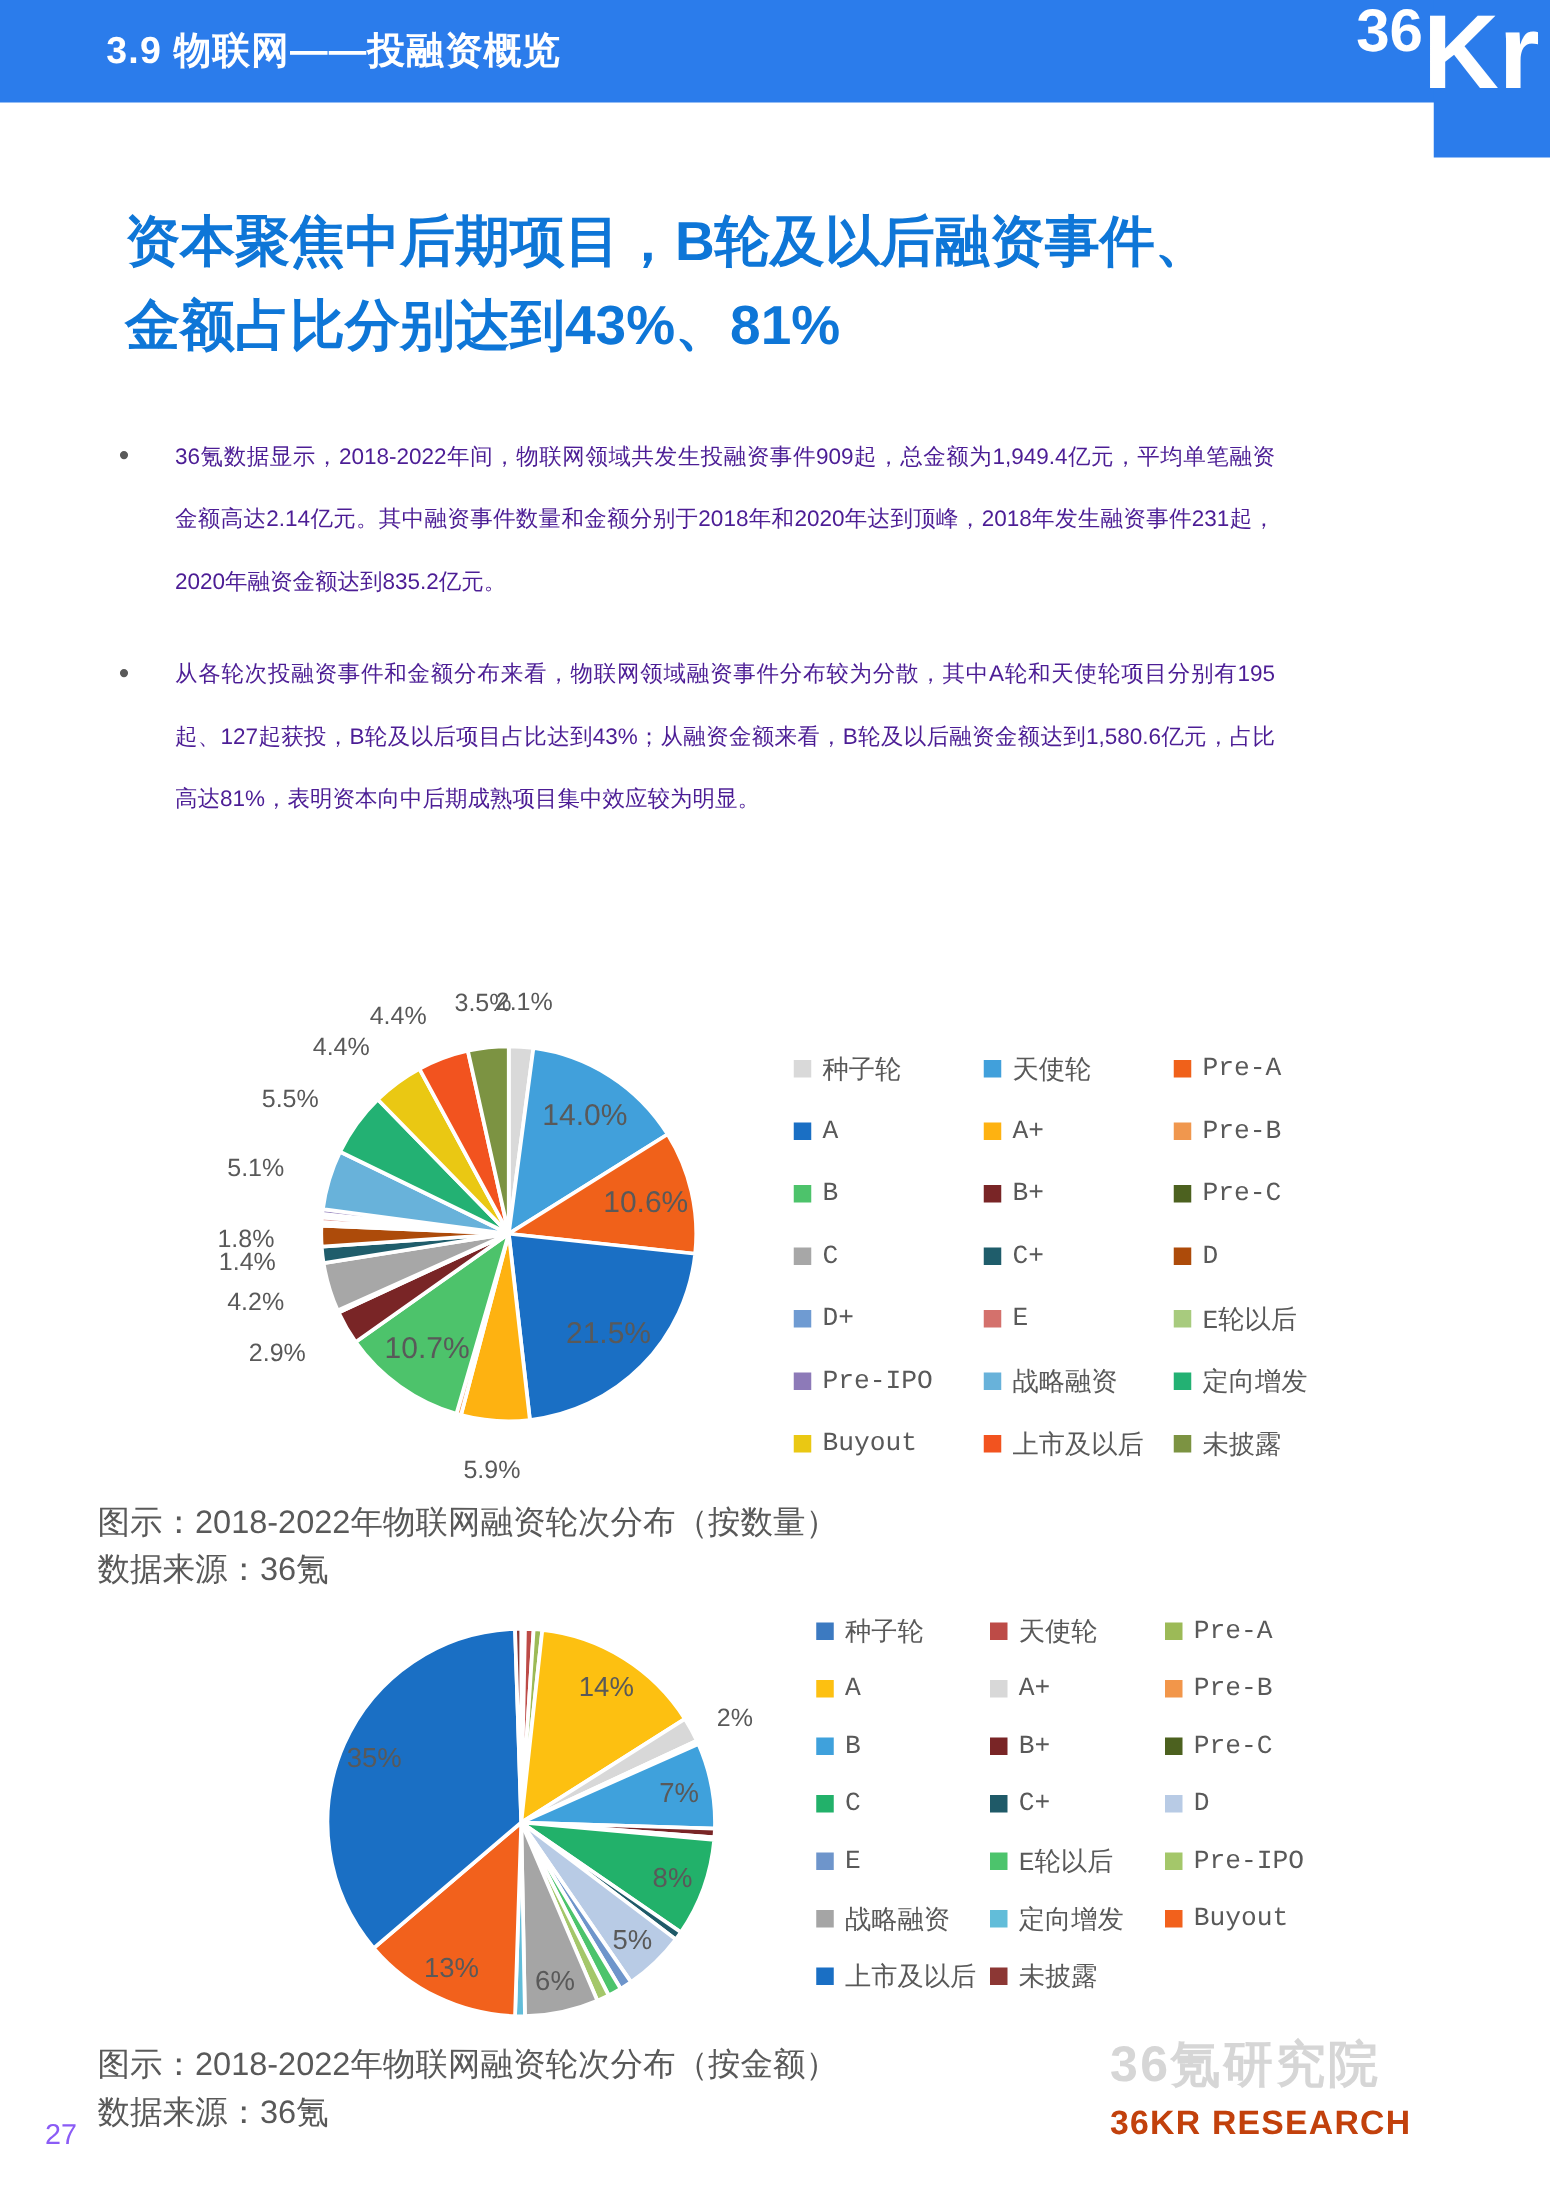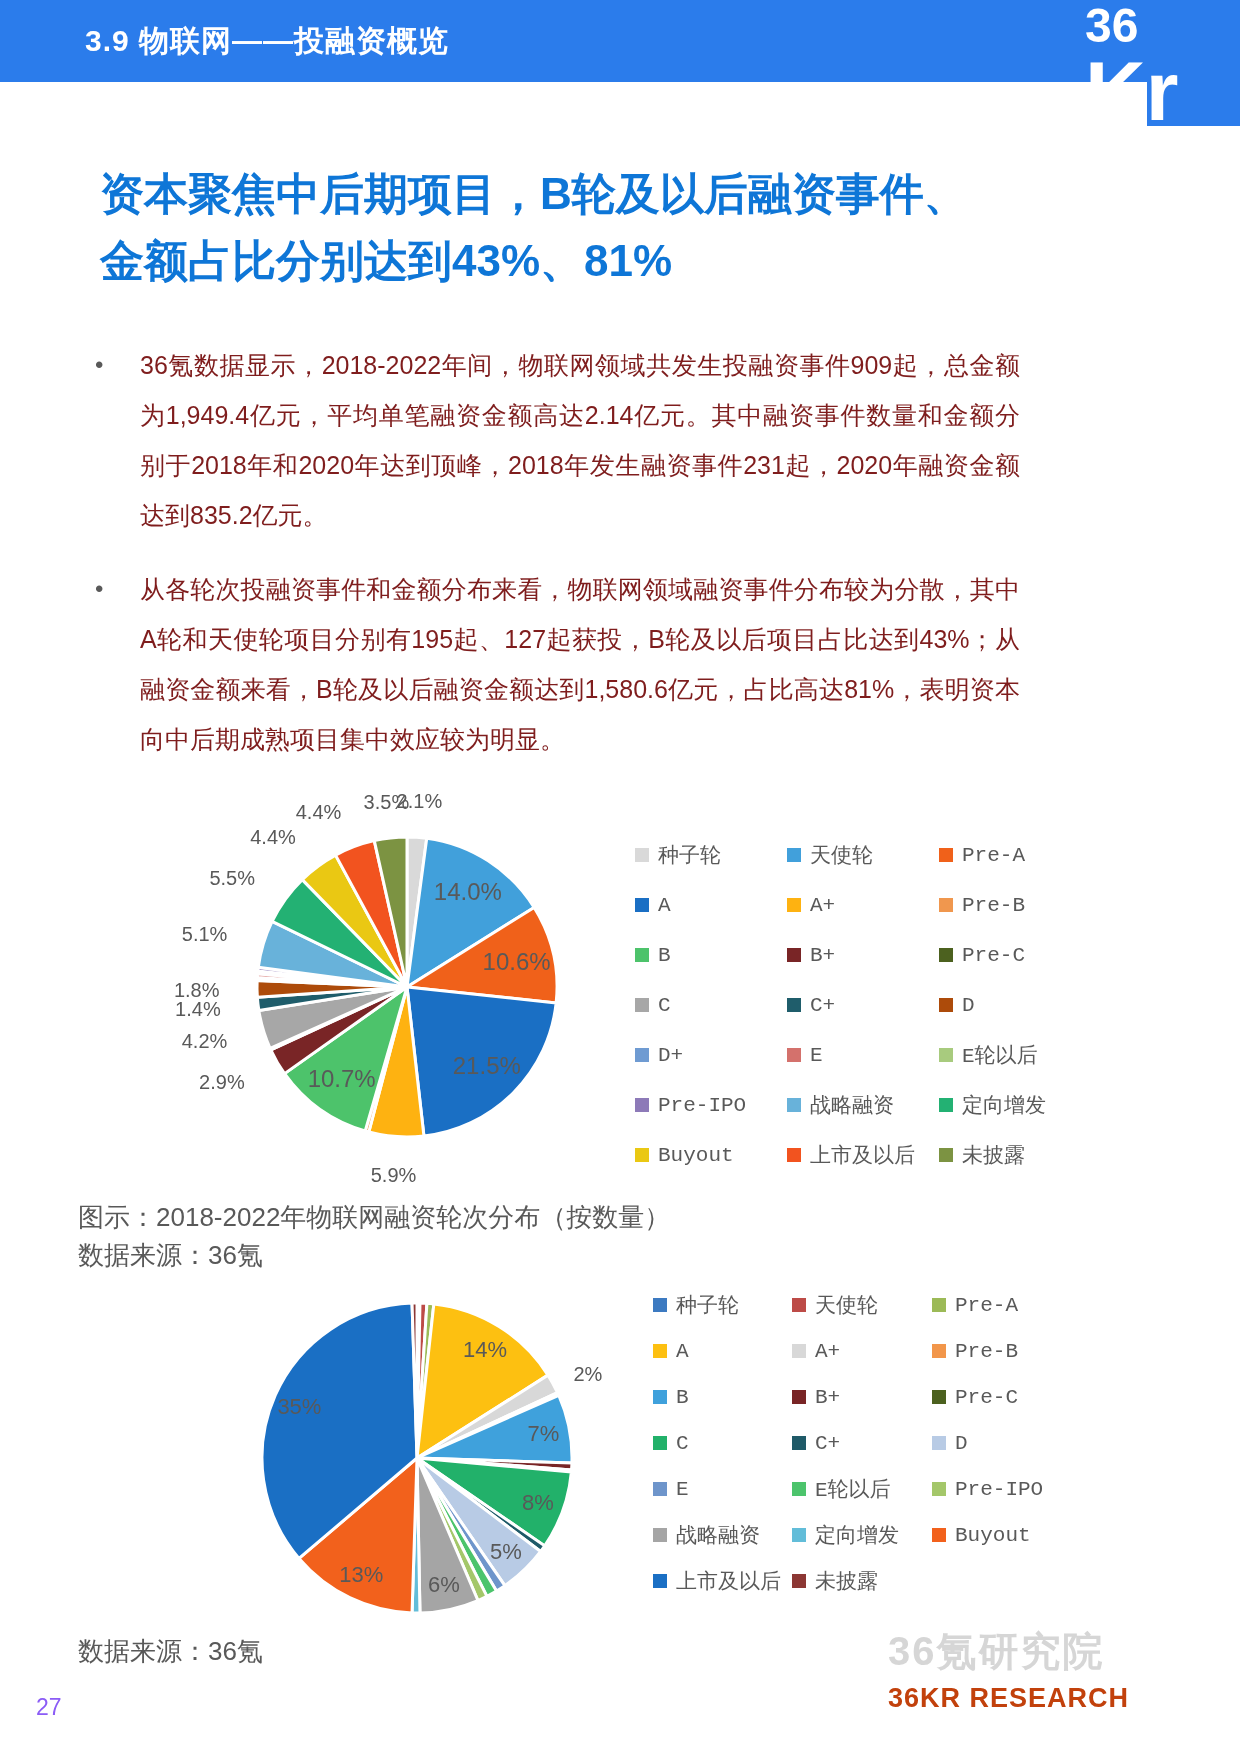--- a/index.html
+++ b/index.html
@@ -3,32 +3,32 @@
 <meta charset="utf-8">
 <style>
   html,body{margin:0;padding:0;background:#ffffff;}
   .page{position:relative;width:1240px;height:1755px;background:#ffffff;overflow:hidden;
         font-family:"Liberation Sans","DejaVu Sans",sans-serif;}
   
   .hdr{position:absolute;left:0;top:0;width:1240px;height:82px;background:#2b7ceb;}
   .hdr-label{position:absolute;left:85px;top:0;height:82px;line-height:82px;color:#ffffff;
              font-size:30px;font-weight:bold;letter-spacing:1px;}
   .logo-patch{position:absolute;left:1147px;top:0;width:93px;height:126px;background:#2b7ceb;}
-  .logo{position:absolute;left:1085px;top:0px;display:flex;align-items:flex-start;color:#fff;font-weight:bold;flex-direction:column;}
+  .logo{position:absolute;left:1085px;top:0px;display:flex;align-items:flex-start;color:#fff;font-weight:bold;}
   .logo-36{font-size:48px;line-height:1;margin-top:2px;}
   .logo-kr{font-size:84px;line-height:0.95;margin-left:0px;margin-top:2px;}
   
   .title{position:absolute;left:100px;top:160px;width:960px;color:#0e76d7;
          font-size:44px;font-weight:bold;line-height:67px;}
   
   .bullets{position:absolute;left:95px;top:340px;width:925px;}
   .bullet{display:flex;margin-top:24px;}
   .bullet:first-child{margin-top:0;}
   .bmark{width:45px;flex:0 0 45px;color:#595959;font-size:24px;line-height:50px;}
-  .btext{flex:1;color:#7f1d1d;font-size:25px;line-height:50px;text-align:justify;}
+  .btext{flex:1;color:#4c1d95;font-size:18px;line-height:50px;text-align:justify;}
   
   .pie-svg{position:absolute;}
   #pie1{left:90px;top:690px;}
   #pie2{left:180px;top:1285px;}
   .plbl-in,.plbl-out{fill:#595959;}
   
   .legend{position:absolute;display:grid;align-items:center;}
   #legend1{left:635px;top:830px;grid-template-columns:152px 152px 1fr;grid-auto-rows:50px;}
   #legend2{left:653px;top:1282px;grid-template-columns:139px 140px 1fr;grid-auto-rows:46px;}
   .li{display:flex;align-items:center;font-family:Liberation Mono, monospace;}
@@ -308,20 +308,21 @@
       <div class="li">
         <span class="sq" style="background: rgb(26, 111, 196);"></span>
         <span class="lt">上市及以后</span>
       </div>
       <div class="li">
         <span class="sq" style="background: rgb(140, 55, 52);"></span>
         <span class="lt">未披露</span>
       </div>
     </div>
   <div class="caption" id="cap2">
+    <div>图示：2018-2022年物联网融资轮次分布（按金额）</div>
     <div>数据来源：36氪</div>
   </div>
 
   <div class="pageno">27</div>
   <div class="wm">
     <div class="wm1">36氪研究院</div>
     <div class="wm2">36KR RESEARCH</div>
   </div>
 
 </div>

